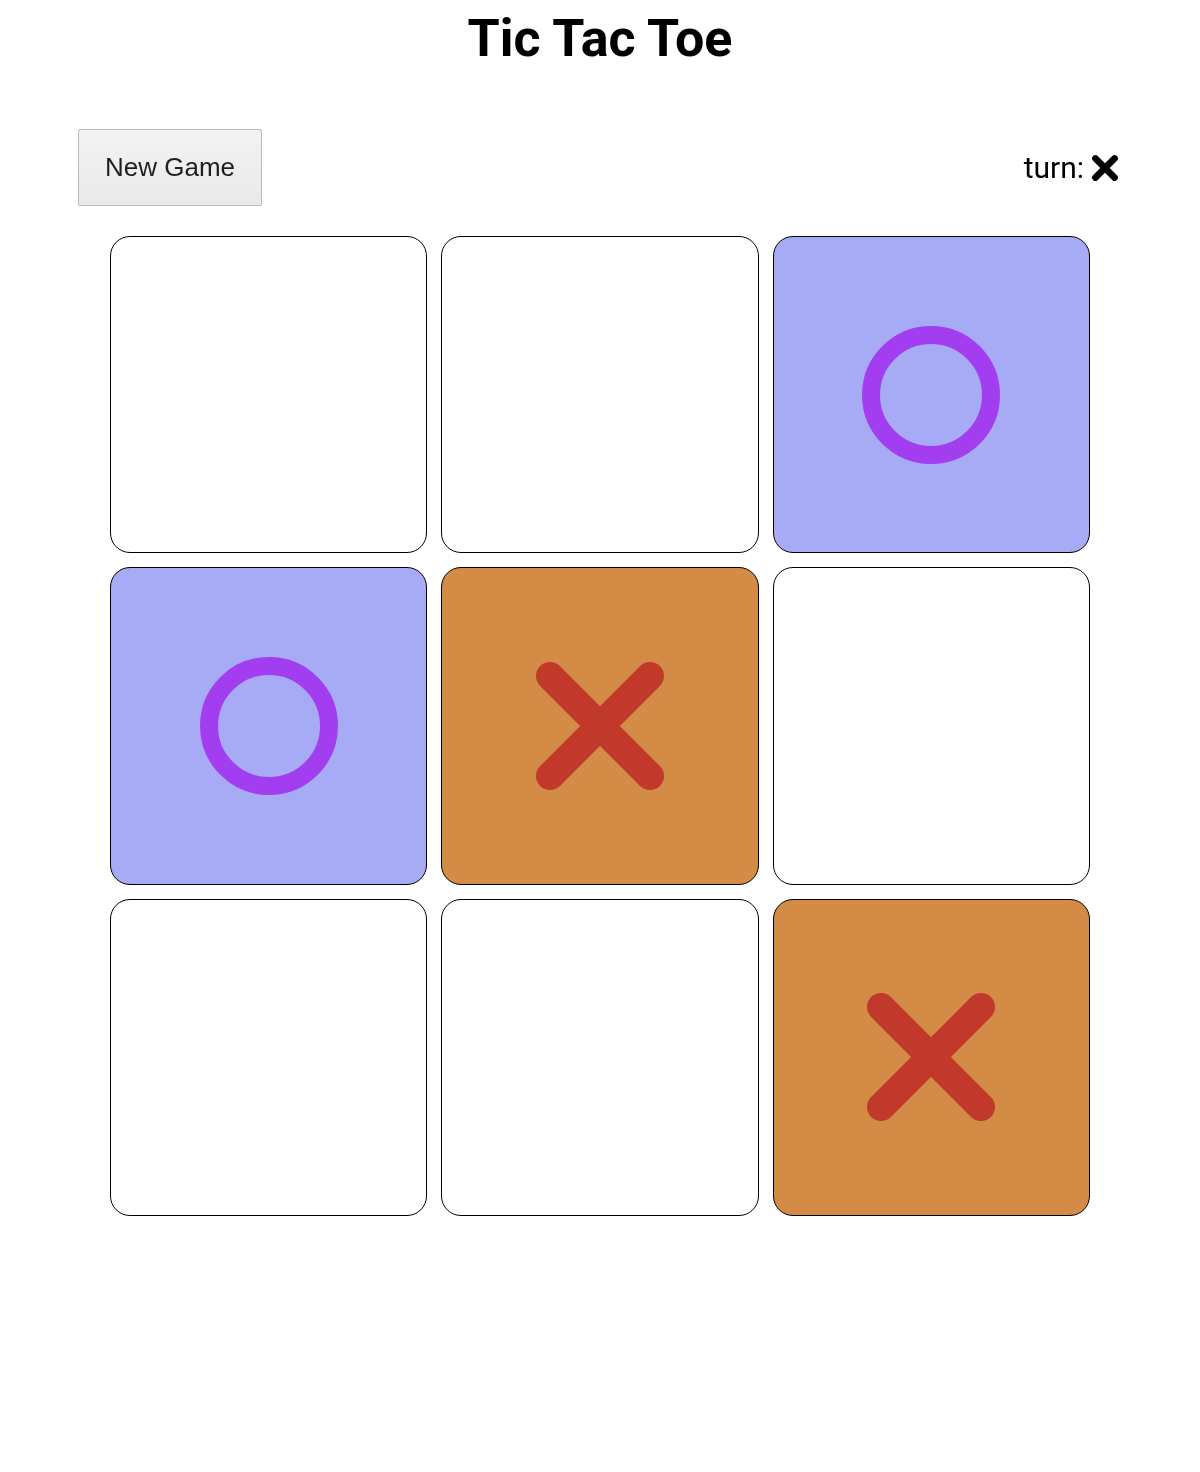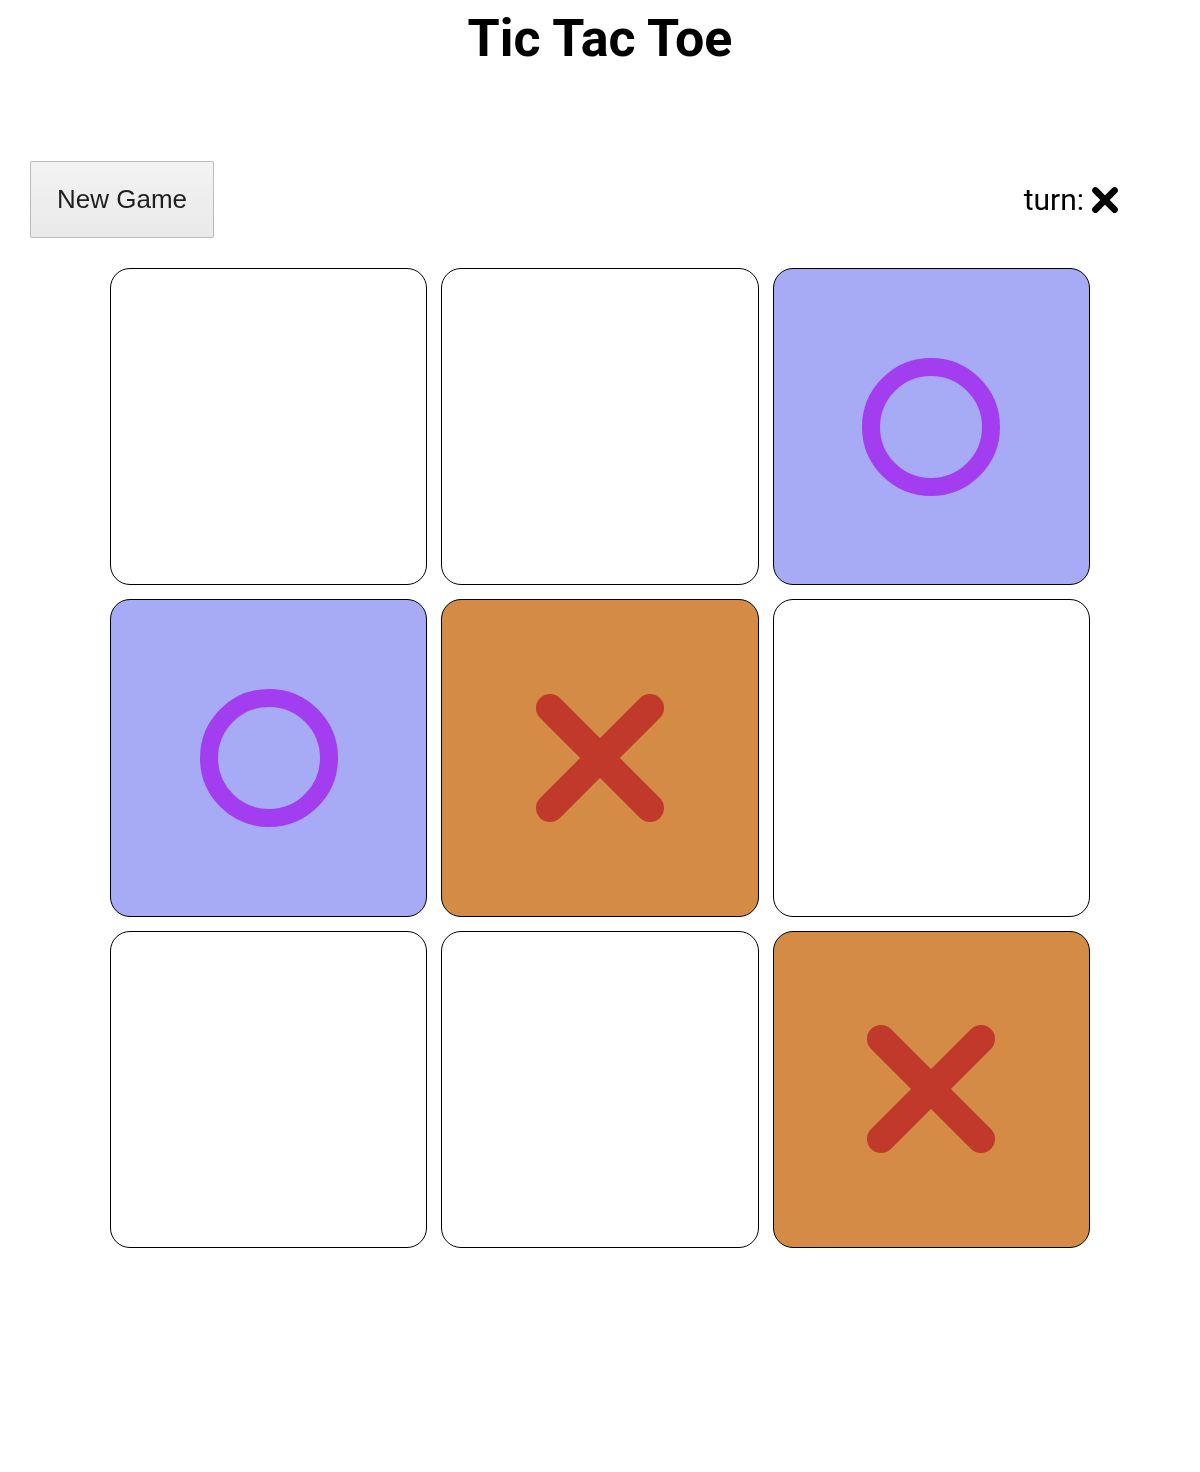--- a/index.html
+++ b/index.html
@@ -7,37 +7,38 @@
       font-family: -apple-system, BlinkMacSystemFont, "Segoe UI", Roboto, "Helvetica Neue", Arial, sans-serif;
       background: #ffffff;
       width: 1200px;
       padding: 0 10px;
     }
     h1.title {
       font-size: 52px;
       font-weight: 700;
       text-align: center;
       margin-top: 8px;
-      margin-bottom: 92px;
+      margin-bottom: 60px;
       color: #000;
     }
     .controls {
       display: flex;
       justify-content: space-between;
       align-items: center;
       padding: 0 20px 30px 20px;
     }
     .btn-new-game {
       font-size: 26px;
       padding: 22px 26px;
       background: linear-gradient(#f3f3f3, #e9e9e9);
       border: 1px solid #bcbcbc;
       color: #1f1f1f;
       cursor: pointer;
       border-radius: 2px;
+      margin-left: 48px;
     }
     .turn-indicator {
       font-size: 30px;
       color: #000;
       display: flex;
       align-items: center;
       gap: 6px;
       padding-right: 50px;
       text-align: center;
     }

